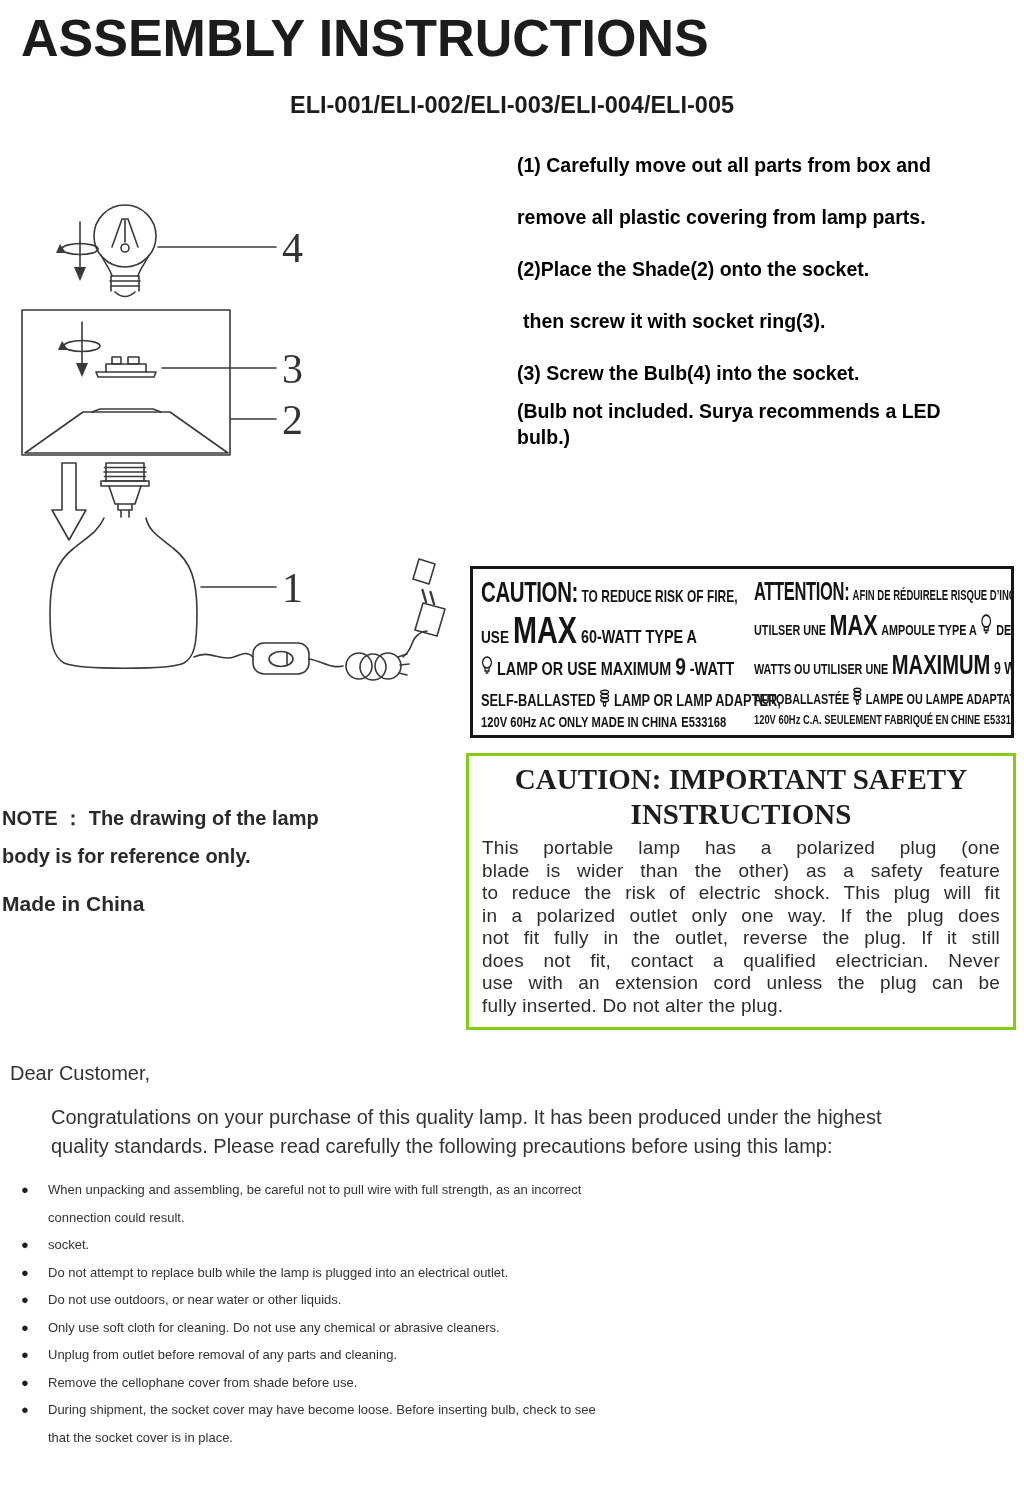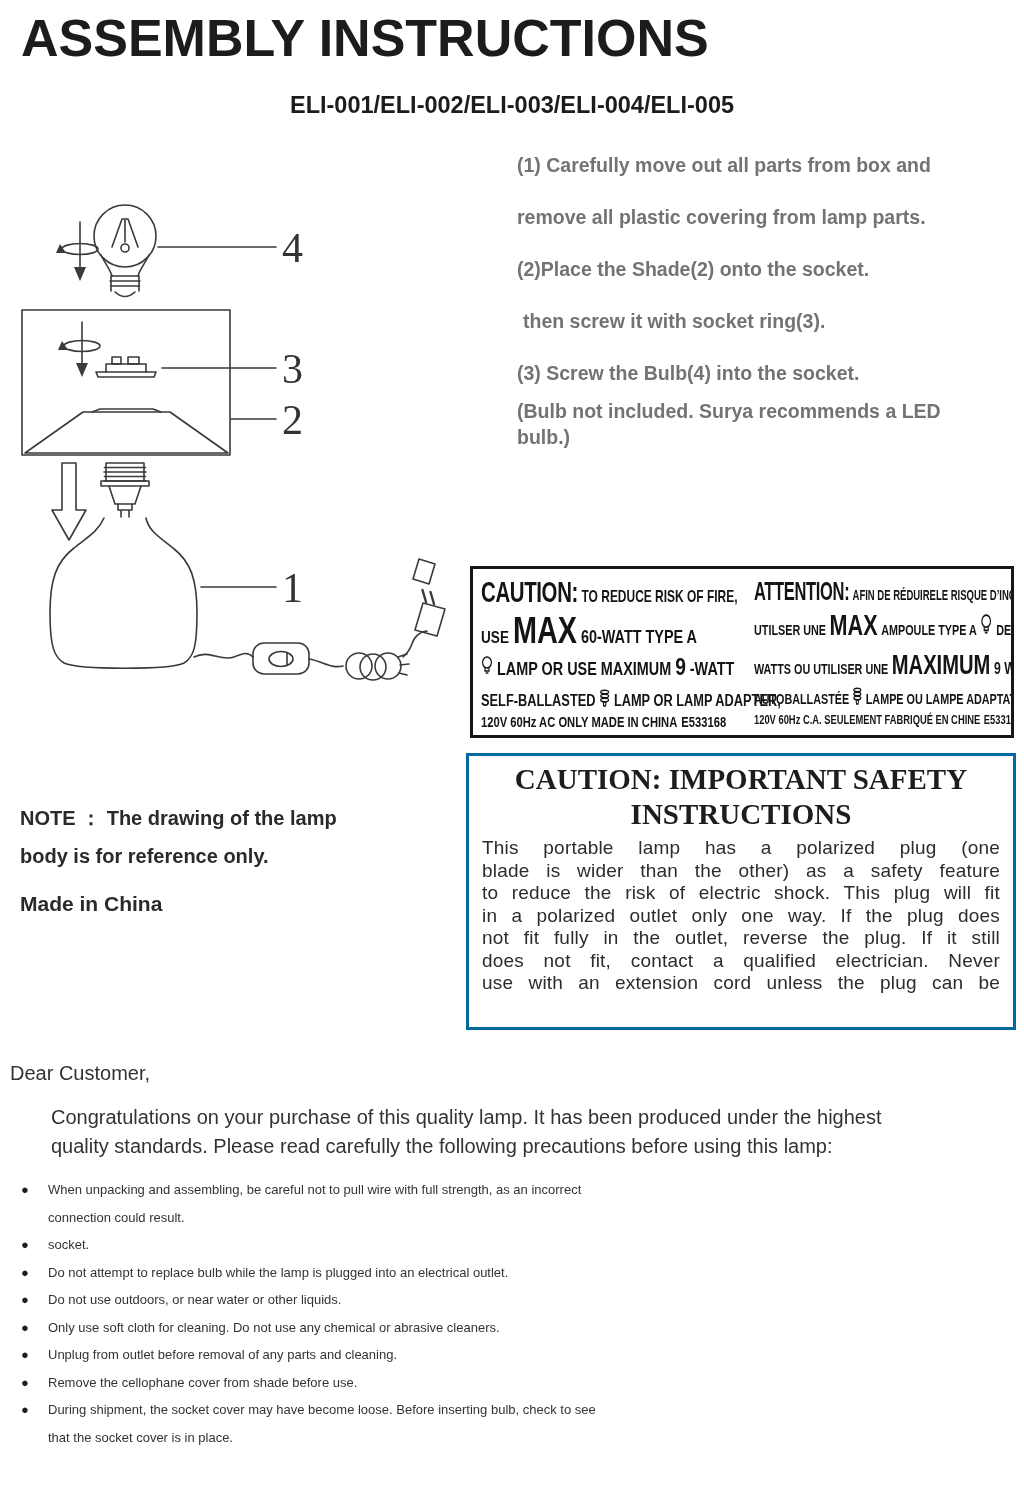--- a/index.html
+++ b/index.html
@@ -5,21 +5,21 @@
   html,body{margin:0;padding:0;background:#fff;}
   .page{position:relative;width:1024px;height:1490px;background:#fff;overflow:hidden;
         font-family:"Liberation Sans",sans-serif;color:#222;}
   
   .title{position:absolute;top:8px;left:0;width:100%;text-align:left;
          font-size:52px;font-weight:bold;letter-spacing:0px;color:#1c1c1c;padding-left:21px;}
   .models{position:absolute;top:84px;left:0;width:100%;text-align:center;
           font-size:23.5px;font-weight:bold;color:#1c1c1c;margin-top:8px;}
   
   .steps{position:absolute;left:517px;top:152px;width:500px;font-size:19.5px;
-         font-weight:bold;color:#737373;}
+         font-weight:bold;color:#000000;}
   .step{height:26px;line-height:26px;margin-bottom:26px;white-space:nowrap;}
   .step.indent{padding-left:6px;}
   .step.gap-sm{margin-bottom:12px;}
   .step.tight{margin-bottom:0;}
   
   .diagram{position:absolute;left:0;top:150px;}
   .dg-num{font-family:"Liberation Serif","DejaVu Serif",serif;font-size:42px;fill:#333;}
   
   .cl{position:absolute;left:470px;top:566px;width:544px;height:172px;
       border:3px solid #161616;box-sizing:border-box;background:#fff;display:flex;
@@ -31,29 +31,29 @@
   .cl-line{display:flex;align-items:baseline;gap:5px;white-space:nowrap;transform-origin:0 50%;}
   .cl-line.sq{transform:scaleX(0.88);}
   .en .l1{height:34px;} .en .l2{height:43px;} .en .l3{height:34px;} .en .l4{height:27px;} .en .l5{height:20px;}
   .fr .l1{height:32px;} .fr .l2{height:41px;} .fr .l3{height:36px;} .fr .l4{height:27px;} .fr .l5{height:20px;}
   .b29{font-size:29px;letter-spacing:-0.5px;} .b36{font-size:36px;} .b30{font-size:30px;}
   .b28{font-size:28px;} .b26{font-size:26px;letter-spacing:-0.5px;} .b24{font-size:24px;}
   .t18{font-size:18px;} .t17{font-size:17px;} .t16{font-size:16px;} .t15{font-size:15px;}
   .t14{font-size:14px;} .t13{font-size:13px;}
   .cl-ic{position:relative;top:2px;flex:0 0 auto;}
   
-  .sb{position:absolute;left:466px;top:753px;width:550px;height:277px;border:3px solid #0369a1;
+  .sb{position:absolute;left:466px;top:753px;width:550px;height:277px;border:3px solid #84cc16;
       box-sizing:border-box;padding:6px 13px 0;background:#fff;}
   .sb-title{font-family:"Liberation Serif","DejaVu Serif",serif;font-weight:bold;
             font-size:29px;line-height:35px;text-align:center;color:#1d1d1d;}
   .sb-body{margin-top:5px;font-size:19px;line-height:22.5px;color:#2c2c2c;letter-spacing:0.2px;}
   .sb-line{text-align:justify;text-align-last:justify;}
   .sb-line.last{text-align-last:left;}
   
-  .note{position:absolute;left:20px;top:806px;font-size:20px;font-weight:bold;color:#2a2a2a;}
+  .note{position:absolute;left:2px;top:806px;font-size:20px;font-weight:bold;color:#2a2a2a;}
   .note-line{line-height:24px;margin-bottom:14px;white-space:nowrap;}
   .made{margin-top:24px;font-size:21px;white-space:nowrap;}
   
   .customer{position:absolute;left:10px;top:1060px;width:1008px;color:#333;font-size:20px;}
   .salutation{line-height:26px;margin-bottom:17px;}
   .intro{line-height:29px;margin-bottom:15px;margin-left:41px;}
   .intro div{white-space:nowrap;}
   .bullets{font-size:13px;}
   .bullet{position:relative;padding-left:38px;}
   .bullet .bline{line-height:27.5px;white-space:nowrap;}
@@ -252,20 +252,21 @@
       <div>INSTRUCTIONS</div>
     </div>
     <div class="sb-body">
       <div class="sb-line">This portable lamp has a polarized plug (one</div>
       <div class="sb-line">blade is wider than the other) as a safety feature</div>
       <div class="sb-line">to reduce the risk of electric shock. This plug will fit</div>
       <div class="sb-line">in a polarized outlet only one way. If the plug does</div>
       <div class="sb-line">not fit fully in the outlet, reverse the plug. If it still</div>
       <div class="sb-line">does not fit, contact a qualified electrician. Never</div>
       <div class="sb-line">use with an extension cord unless the plug can be</div>
+      <div class="sb-line last">fully inserted. Do not alter the plug.</div>
     </div>
   </div>
 
   <div class="note">
     <div class="note-line">NOTE ： The drawing of the lamp</div>
     <div class="note-line">body is for reference only.</div>
     <div class="made">Made in China</div>
   </div>
 
   <div class="customer">

